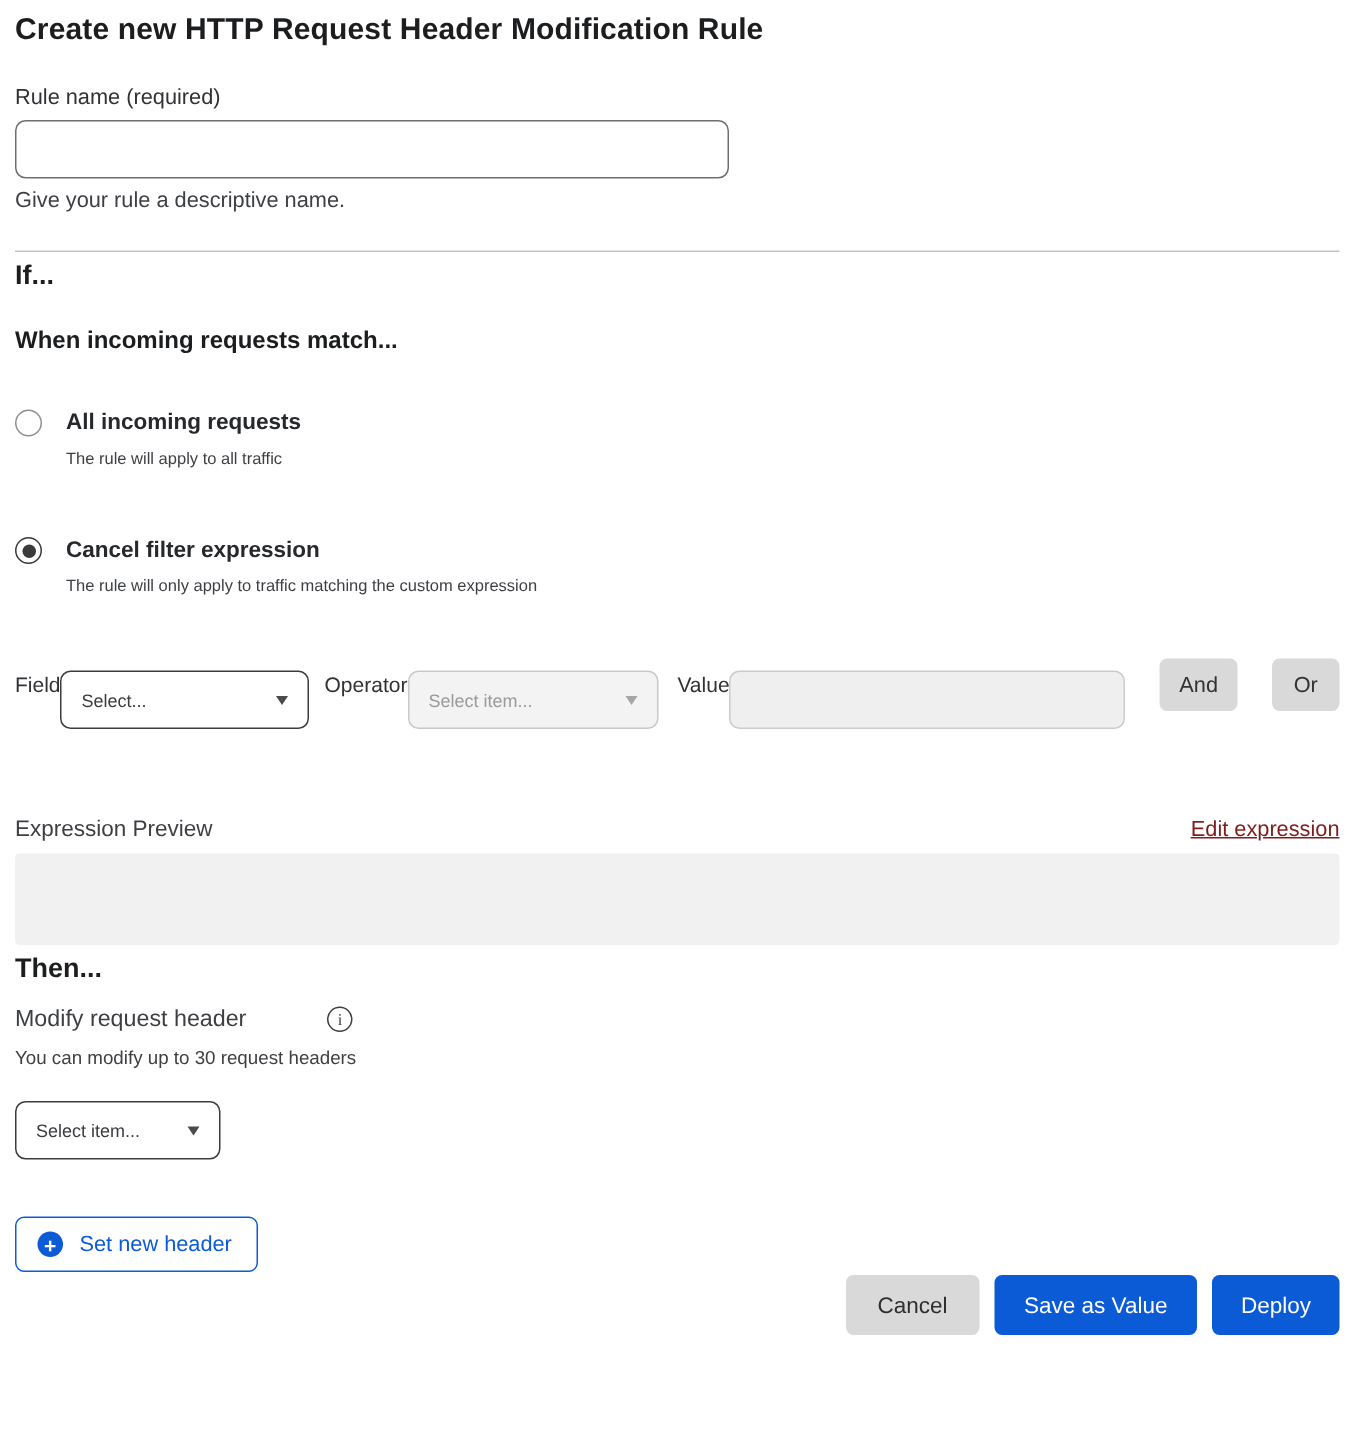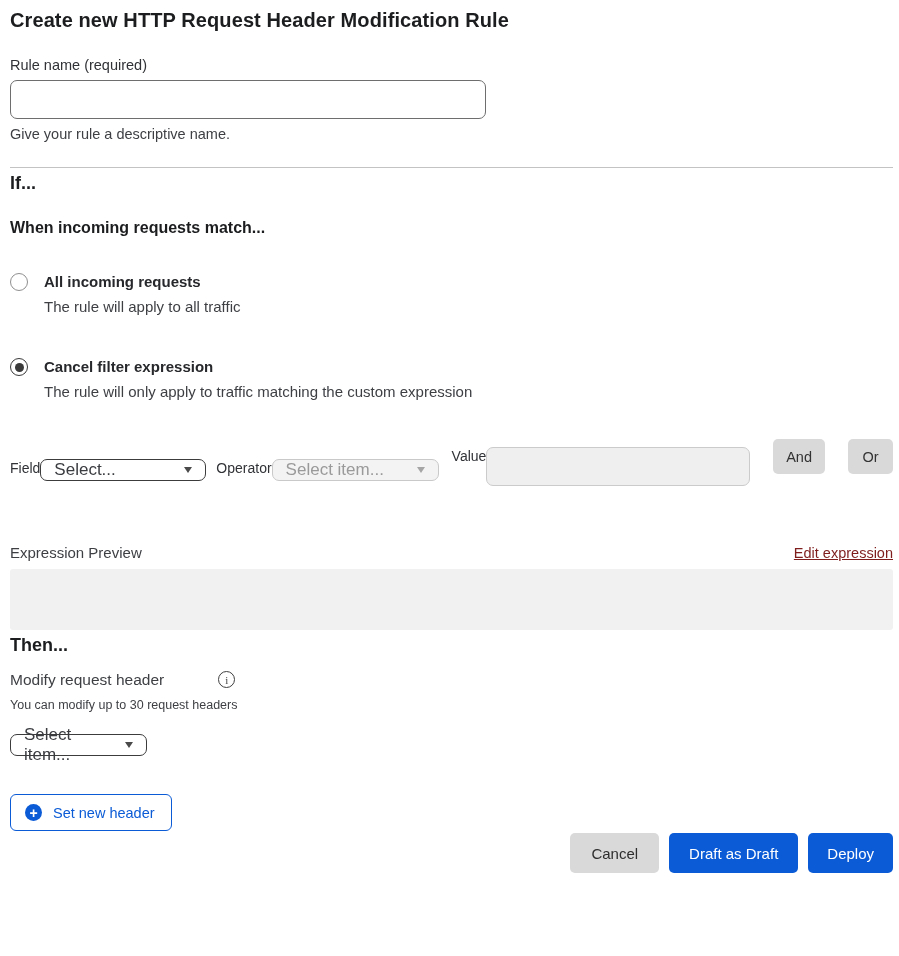--- a/index.html
+++ b/index.html
@@ -93,45 +93,45 @@
   }
   .radio-texts { margin-left: 16px; }
   .radio-label {
     font-size: 15px;
     line-height: 19px;
     font-weight: 700;
     color: #27282b;
   }
   .radio-desc {
     margin-top: 6px;
-    font-size: 15px;
+    font-size: 11px;
     line-height: 19px;
     color: #3d3f43;
   }
 
   .builder-row {
     margin-top: 38px;
     display: flex;
     align-items: flex-end;
   }
   .builder-col { display: flex; }
   .builder-col .col-label {
     font-size: 14px;
     line-height: 18px;
     color: #303236;
     margin-bottom: 9px;
   }
   .select-box {
-    height: 22px;
+    height: 39px;
     border-radius: 7px;
     display: flex;
     align-items: center;
     justify-content: space-between;
     padding: 0 13px;
-    font-size: 17px;
+    font-size: 12px;
     cursor: pointer;
     background: #fff;
   }
   .select-box.enabled { border: 1px solid #3c3c3c; color: #3a3c40; }
   .select-box.disabled {
     border: 1px solid #c9c9c9;
     background: #f3f3f3;
     color: #9a9a9a;
     cursor: default;
   }
@@ -348,17 +348,17 @@
     <span class="caret"></span>
   </div>
 
   <button class="set-header-btn">
     <span class="plus-icon">+</span>
     <span>Set new header</span>
   </button>
 
   <div class="footer-actions">
     <button class="btn gray">Cancel</button>
-    <button class="btn primary save">Draft as Draft</button>
+    <button class="btn primary save">Save as Value</button>
     <button class="btn primary deploy">Deploy</button>
   </div>
 
 </div>
 
 </body></html>

